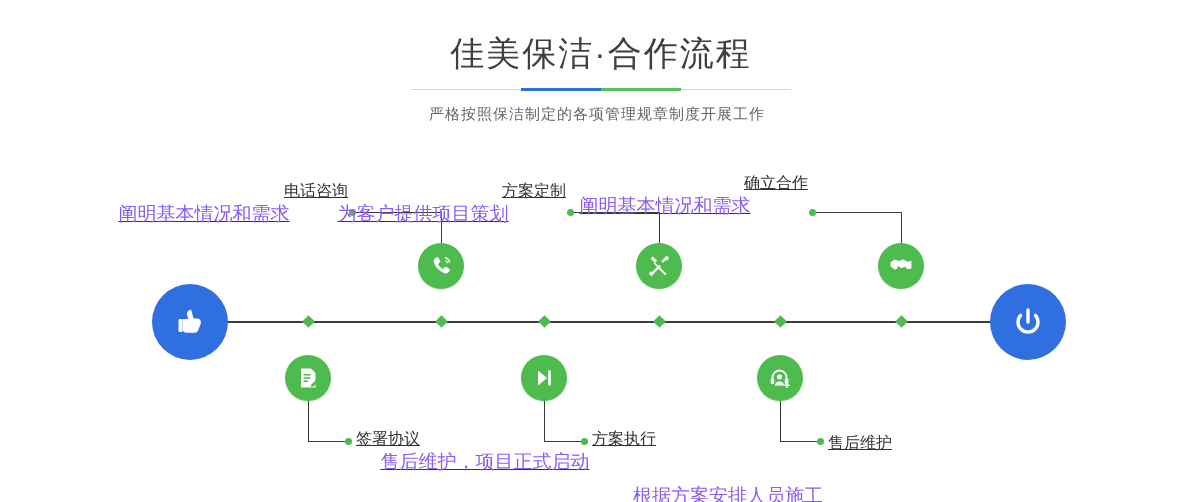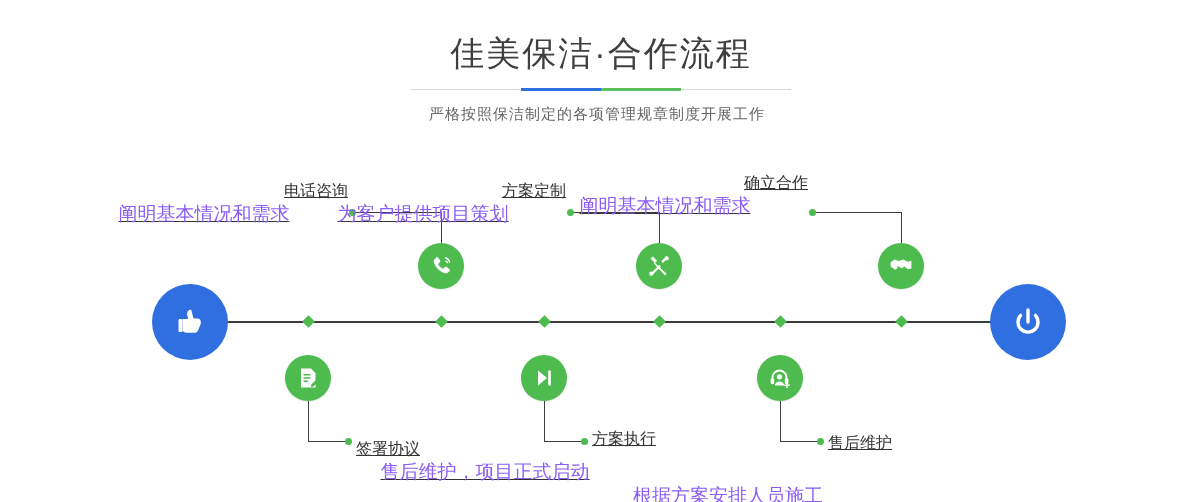--- a/index.html
+++ b/index.html
@@ -222,21 +222,21 @@
           <path fill="#ffffff" d="M6 3.5h10l4.5 4.5v14.5H6z"></path>
           <path fill="#4dbb4d" d="M8.5 9h7v1.4h-7zM8.5 12.3h7v1.4h-7zM8.5 15.6h4.6V17H8.5z"></path>
           <path fill="#4dbb4d" d="M21.6 14.2l2.1 2.1-5.2 5.2-2.6.5.5-2.6z"></path>
         </svg>
       </span>
     </div>
     <div class="connector conn-v" style="left:308px; top:241px; height:40px;"></div>
     <div class="connector conn-h" style="left:308px; top:281px; width:40px;"></div>
     <div class="dot" style="left:345px; top:278px;"></div>
     <div class="diamond" style="left:304px;"></div>
-    <div class="label right" style="left:356px; top:268px; width:280px;margin-top:10px;">
+    <div class="label right" style="left:356px; top:268px; width:280px;">
       <div class="lab-title">签署协议</div>
       <div class="lab-desc" style="margin-left:-22px;">售后维护，项目正式启动</div>
     </div>
 
     <div class="node" style="left:636px; top:83px;">
       <span>
         <svg width="26" height="26" viewBox="0 0 26 26">
           <path fill="#ffffff" d="M4.6 5.6l2.2-2.2 4.3 4.3-2.2 2.2z"></path>
           <path fill="#ffffff" d="M8.6 9.6l12 11.2-1.6 1.6L7.8 10.4z"></path>
           <path fill="#ffffff" d="M20.4 3.2l-5.1 5.1 1.6 1.6 5.1-5.1z"></path>

